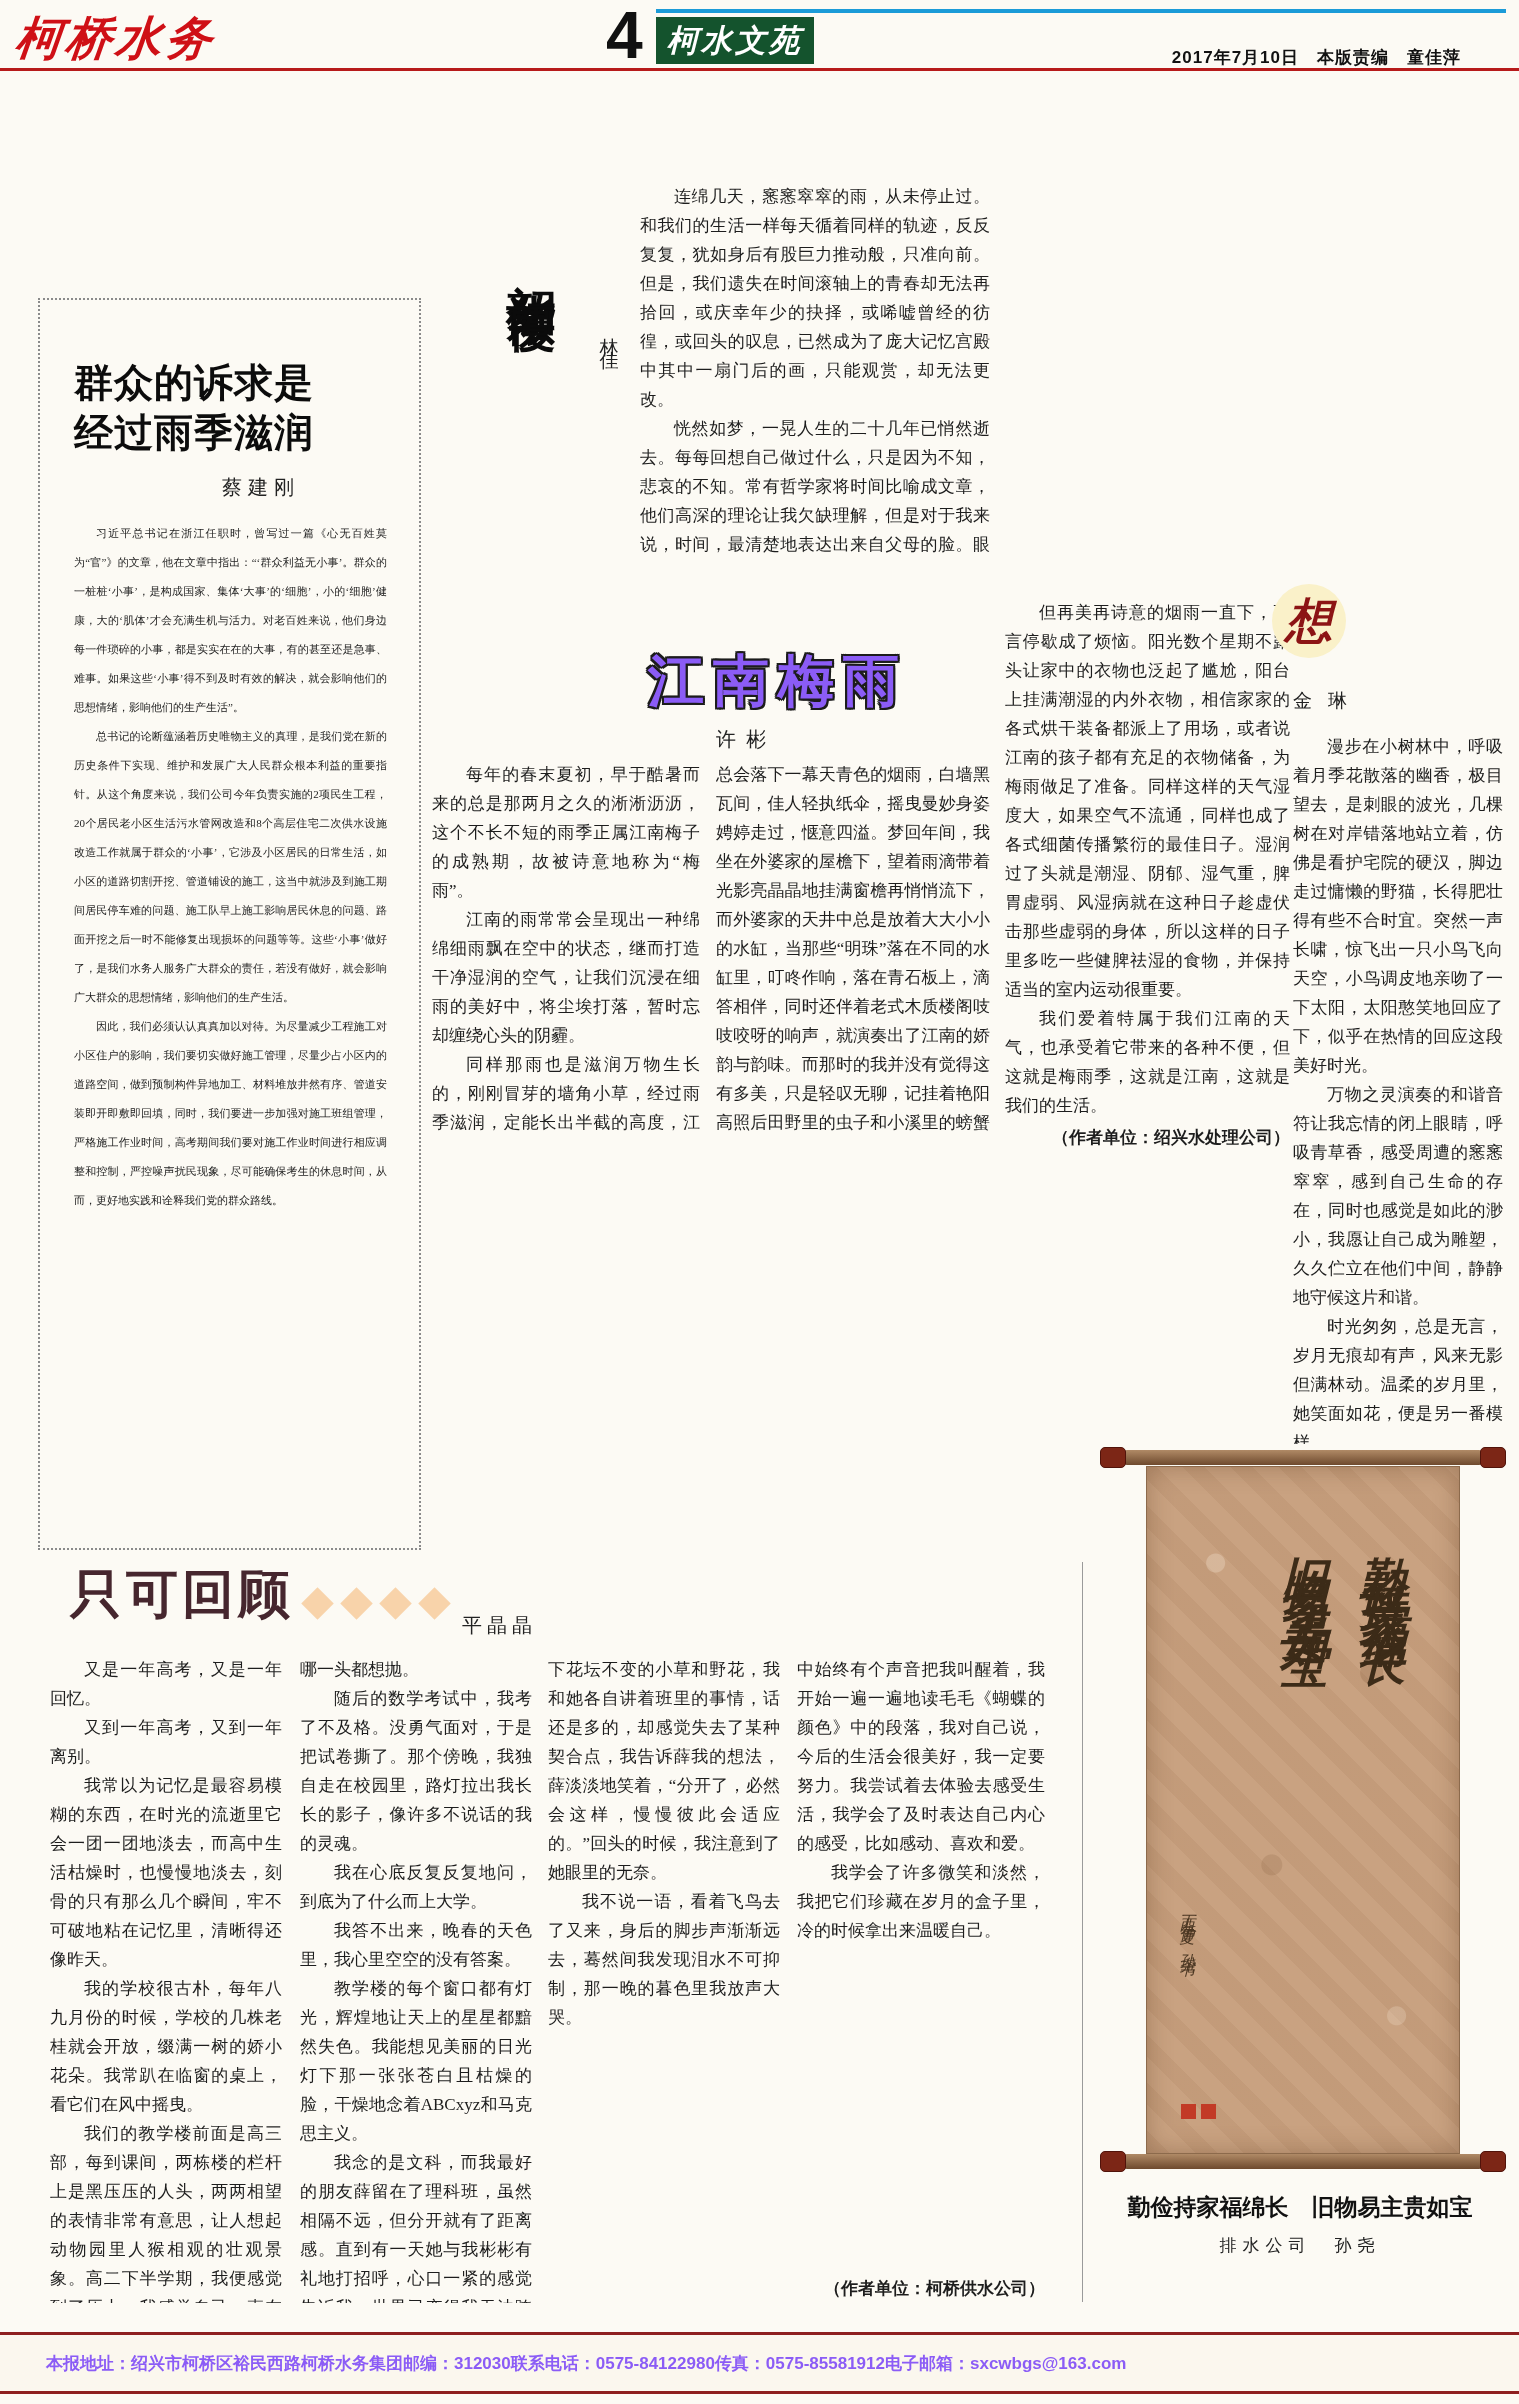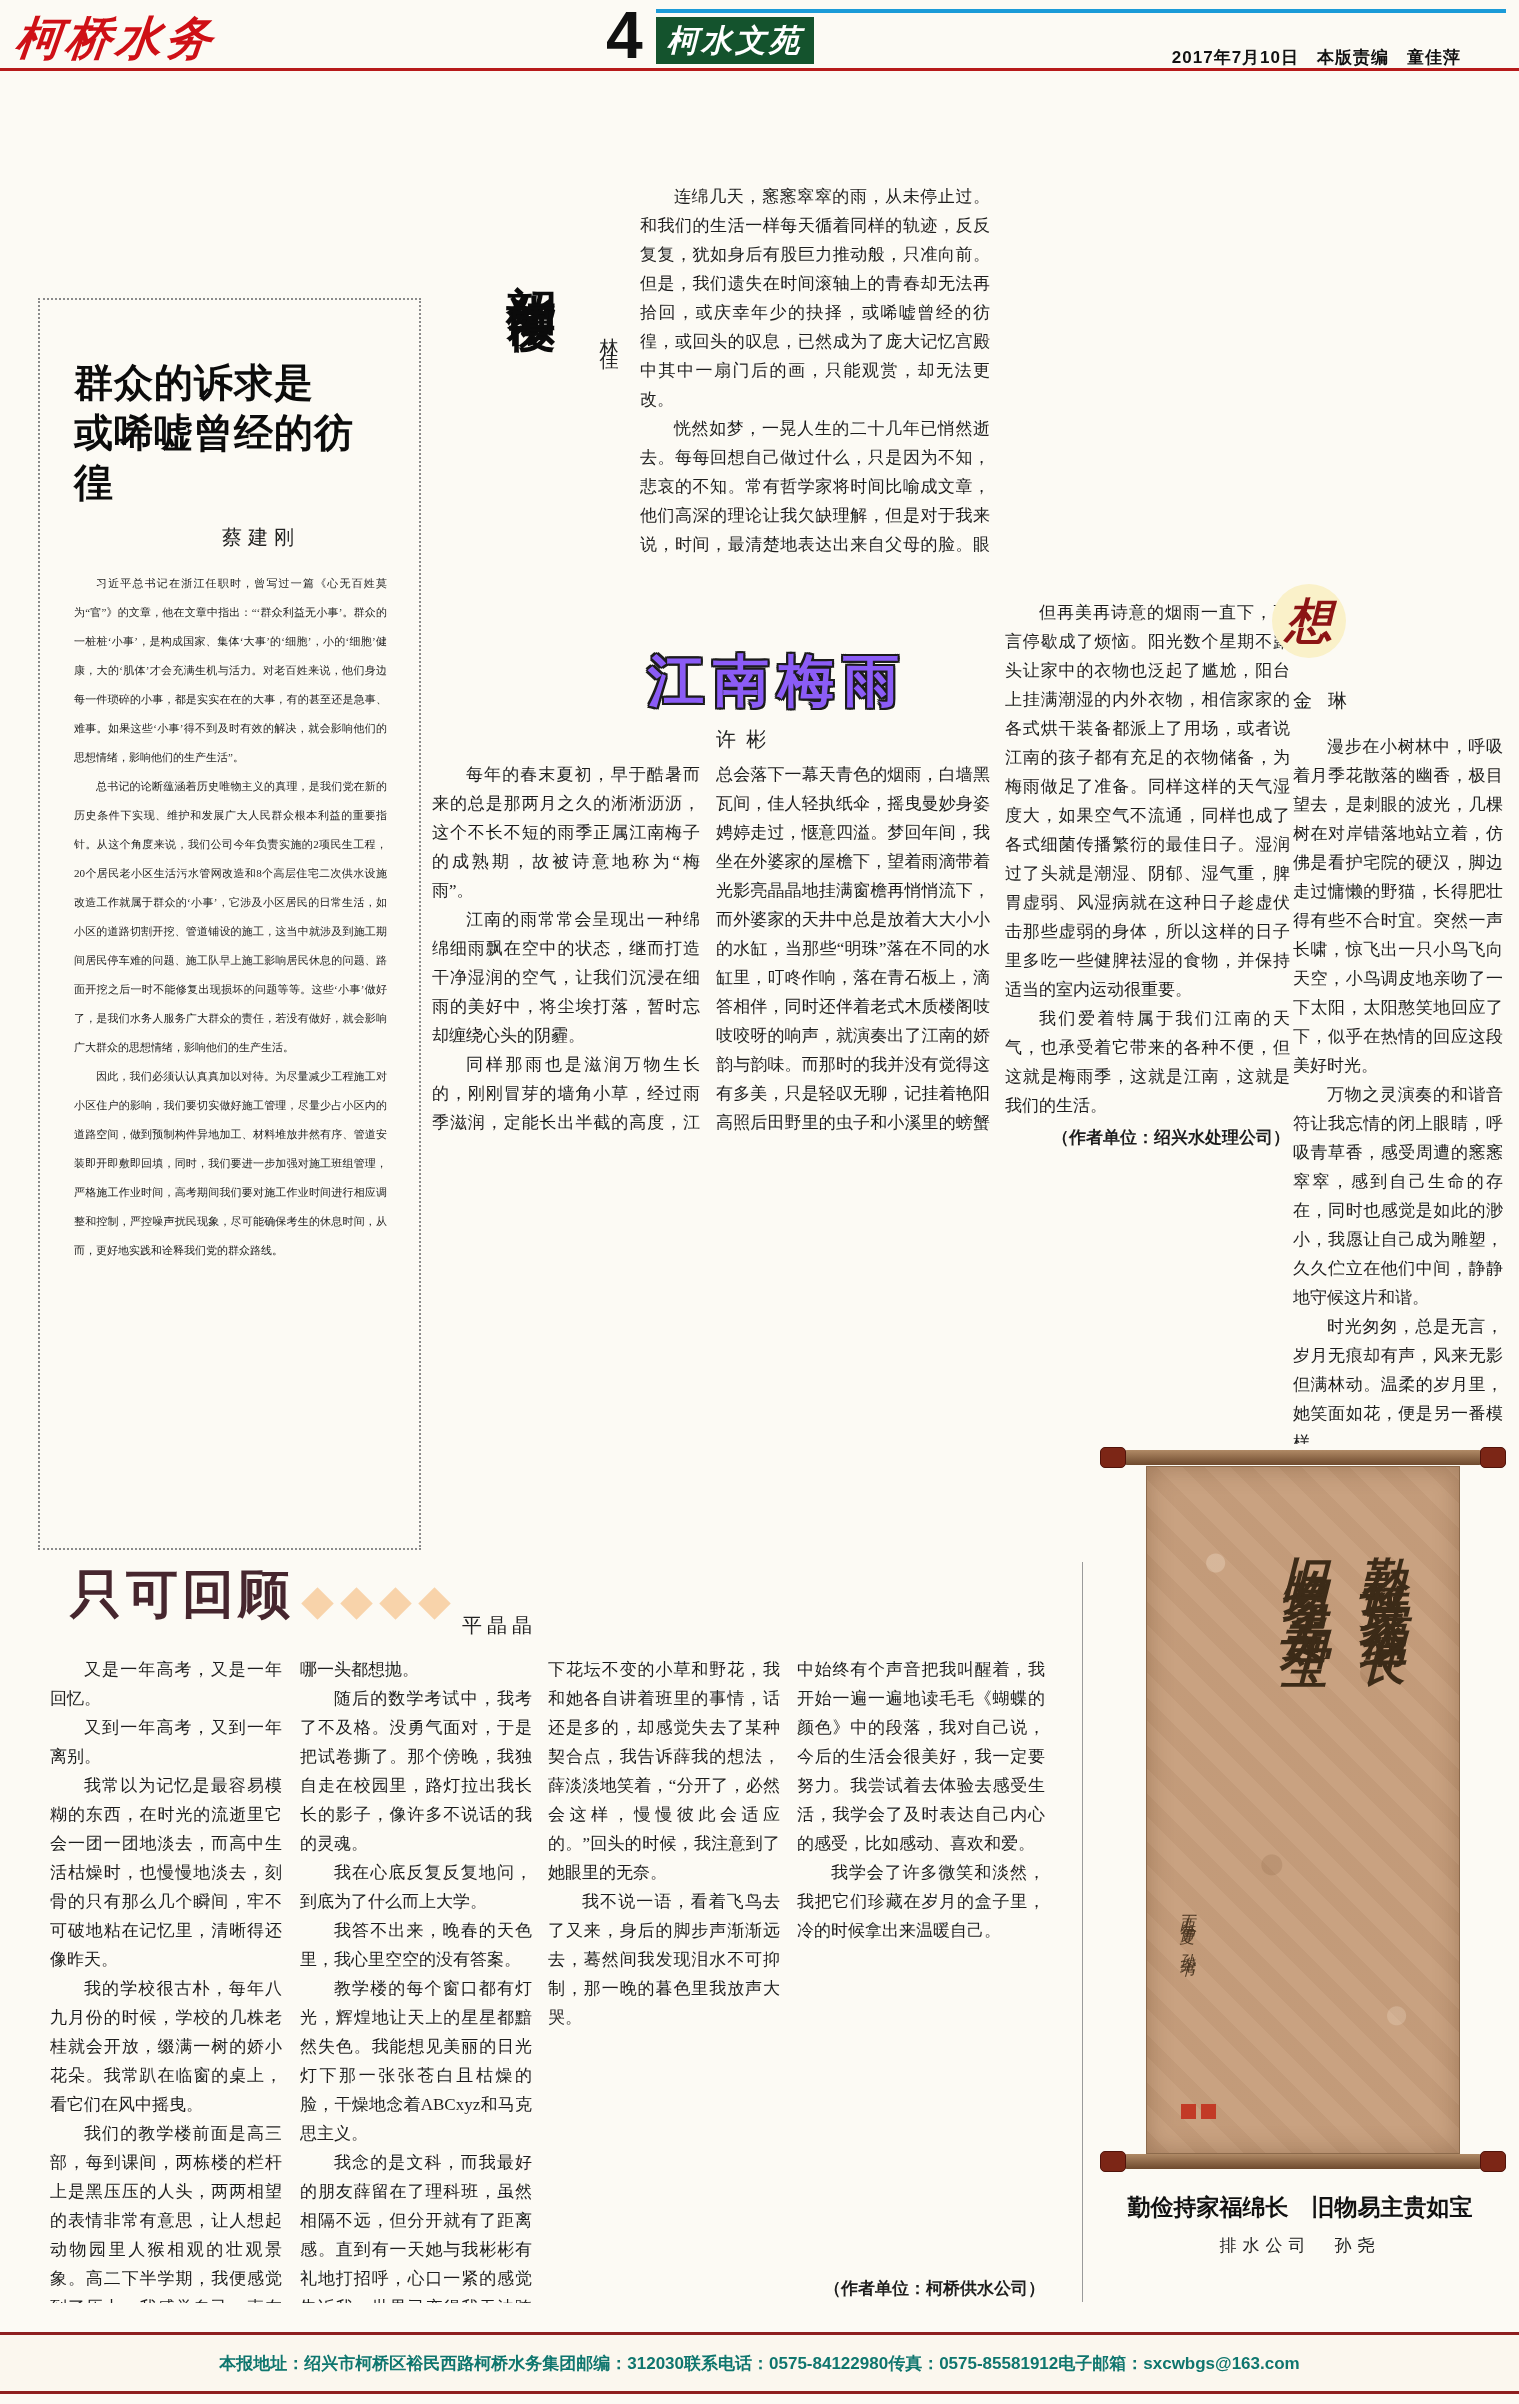--- a/index.html
+++ b/index.html
@@ -117,42 +117,42 @@
   .seal2 { left:54px; }
   .scroll-caption { position:absolute; left:1100px; top:2192px; width:400px; text-align:center;
     font-family:"Liberation Sans",sans-serif; font-size:23px; font-weight:900; color:#111; }
   .scroll-credit { position:absolute; left:1100px; top:2234px; width:400px; text-align:center;
     font-size:17px; letter-spacing:6px; color:#222; }
 
   
   .footer {
     position:absolute; left:0; top:2332px; width:1519px; height:62px;
     border-top:3px solid #8e2020; border-bottom:3px solid #8e2020; background:#fbf7ee;
-    display:flex; align-items:center; justify-content:center; padding:12px 46px;
-    font-family:"Liberation Sans",sans-serif; font-size:17px; font-weight:700; color:#0f766e;
+    display:flex; align-items:center; justify-content:flex-start; padding:12px 46px;
+    font-family:"Liberation Sans",sans-serif; font-size:17px; font-weight:700; color:#8b5cf6;
   }
   .c4flex { display:flex; flex-direction:column; }
   .c4flex .sig { margin-top:auto; }
 </style>
 </head>
 <body>
 
 <div id="page">
 
   <div class="masthead">柯桥水务</div>
   <div class="blue-rule"></div>
   <div class="pagenum">4</div>
   <div class="section-box">柯水文苑</div>
   <div class="dateline">2017年7月10日　本版责编　童佳萍</div>
   <div class="red-rule"></div>
 
   <div class="dotted-box">
     <div class="demand-title">
       <div>群众的诉求是</div>
-      <div>或唏嘘曾经的彷徨</div>
+      <div>经过雨季滋润</div>
     </div>
     <div class="demand-author">蔡建刚</div>
     <div class="demand-body">
       <p>习近平总书记在浙江任职时，曾写过一篇《心无百姓莫为“官”》的文章，他在文章中指出：“‘群众利益无小事’。群众的一桩桩‘小事’，是构成国家、集体‘大事’的‘细胞’，小的‘细胞’健康，大的‘肌体’才会充满生机与活力。对老百姓来说，他们身边每一件琐碎的小事，都是实实在在的大事，有的甚至还是急事、难事。如果这些‘小事’得不到及时有效的解决，就会影响他们的思想情绪，影响他们的生产生活”。</p>
       <p>总书记的论断蕴涵着历史唯物主义的真理，是我们党在新的历史条件下实现、维护和发展广大人民群众根本利益的重要指针。从这个角度来说，我们公司今年负责实施的2项民生工程，20个居民老小区生活污水管网改造和8个高层住宅二次供水设施改造工作就属于群众的‘小事’，它涉及小区居民的日常生活，如小区的道路切割开挖、管道铺设的施工，这当中就涉及到施工期间居民停车难的问题、施工队早上施工影响居民休息的问题、路面开挖之后一时不能修复出现损坏的问题等等。这些‘小事’做好了，是我们水务人服务广大群众的责任，若没有做好，就会影响广大群众的思想情绪，影响他们的生产生活。</p>
       <p>因此，我们必须认认真真加以对待。为尽量减少工程施工对小区住户的影响，我们要切实做好施工管理，尽量少占小区内的道路空间，做到预制构件异地加工、材料堆放井然有序、管道安装即开即敷即回填，同时，我们要进一步加强对施工班组管理，严格施工作业时间，高考期间我们要对施工作业时间进行相应调整和控制，严控噪声扰民现象，尽可能确保考生的休息时间，从而，更好地实践和诠释我们党的群众路线。</p>
 
     </div>
   </div>
 

